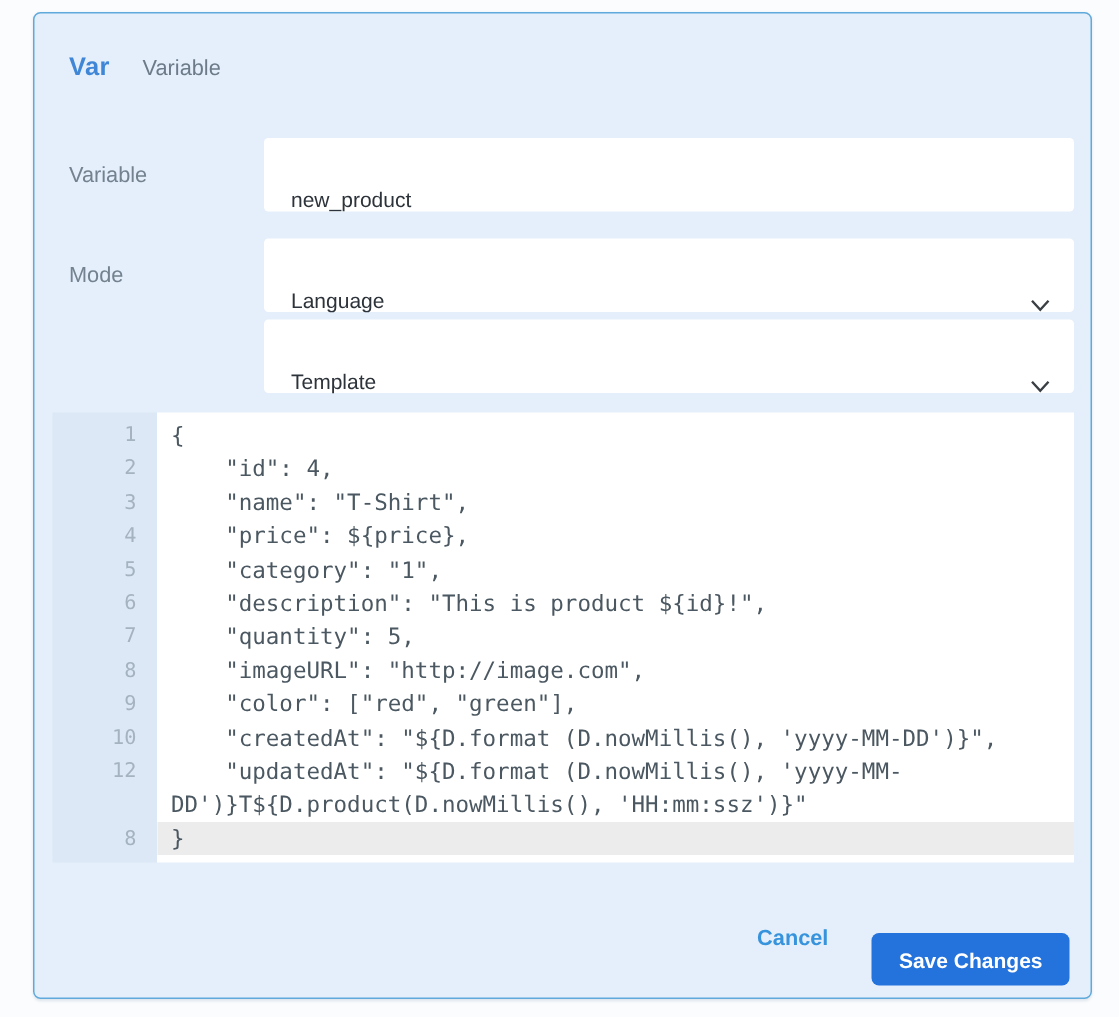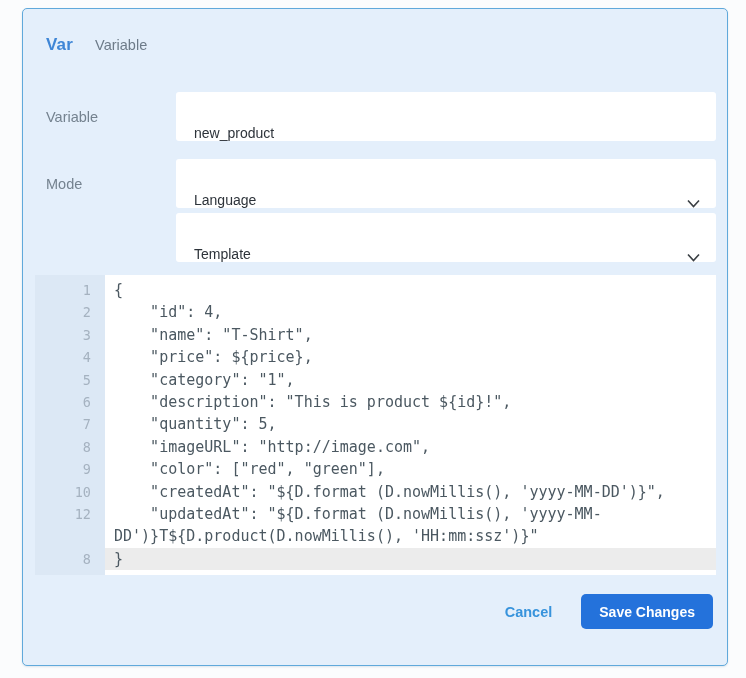--- a/index.html
+++ b/index.html
@@ -122,20 +122,21 @@
     height: 35px;
     padding: 0 18px;
     background: var(--accent-blue, #2472db);
     color: #ffffff;
     font-size: 14px;
     font-weight: bold;
     border: none;
     border-radius: 5px;
     cursor: pointer;
     font-family: "Liberation Sans", sans-serif;
+    margin-top: 28px;
   }
 </style>
 </head>
 <body>
 
 <div class="dialog">
 
   <div class="dlg-header">
     <span class="dlg-badge">Var</span>
     <span class="dlg-title">Variable</span>

